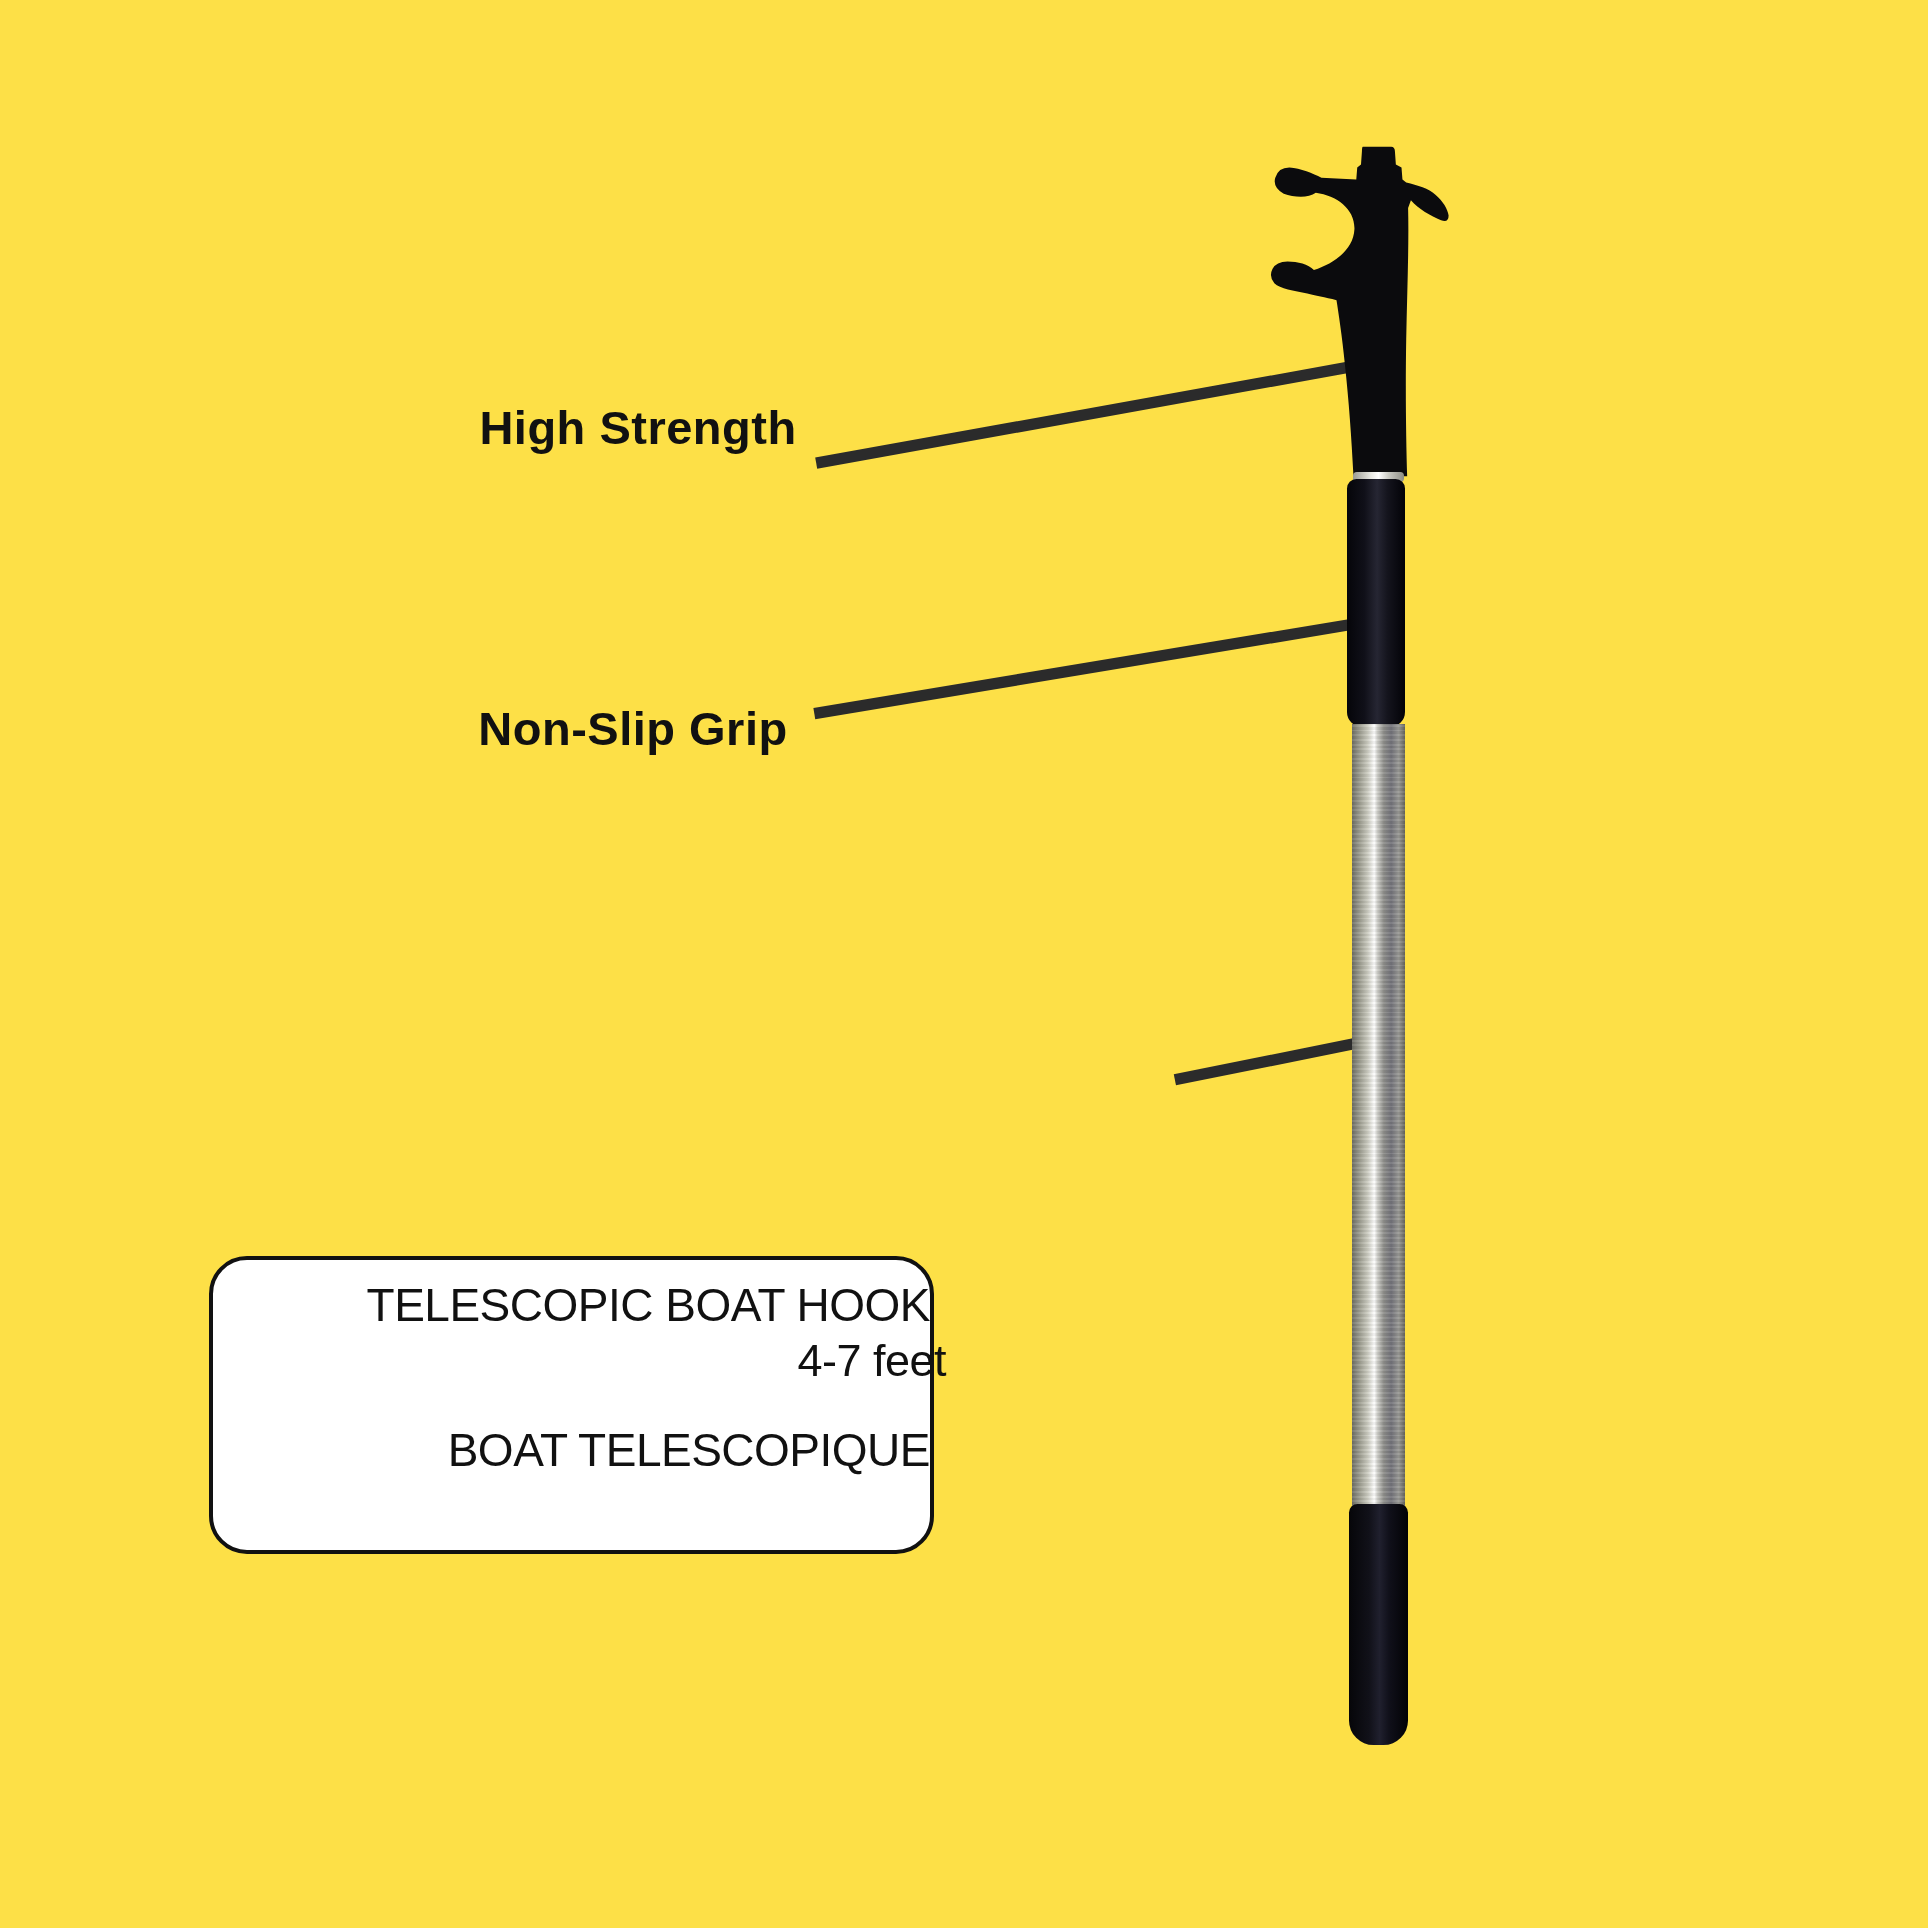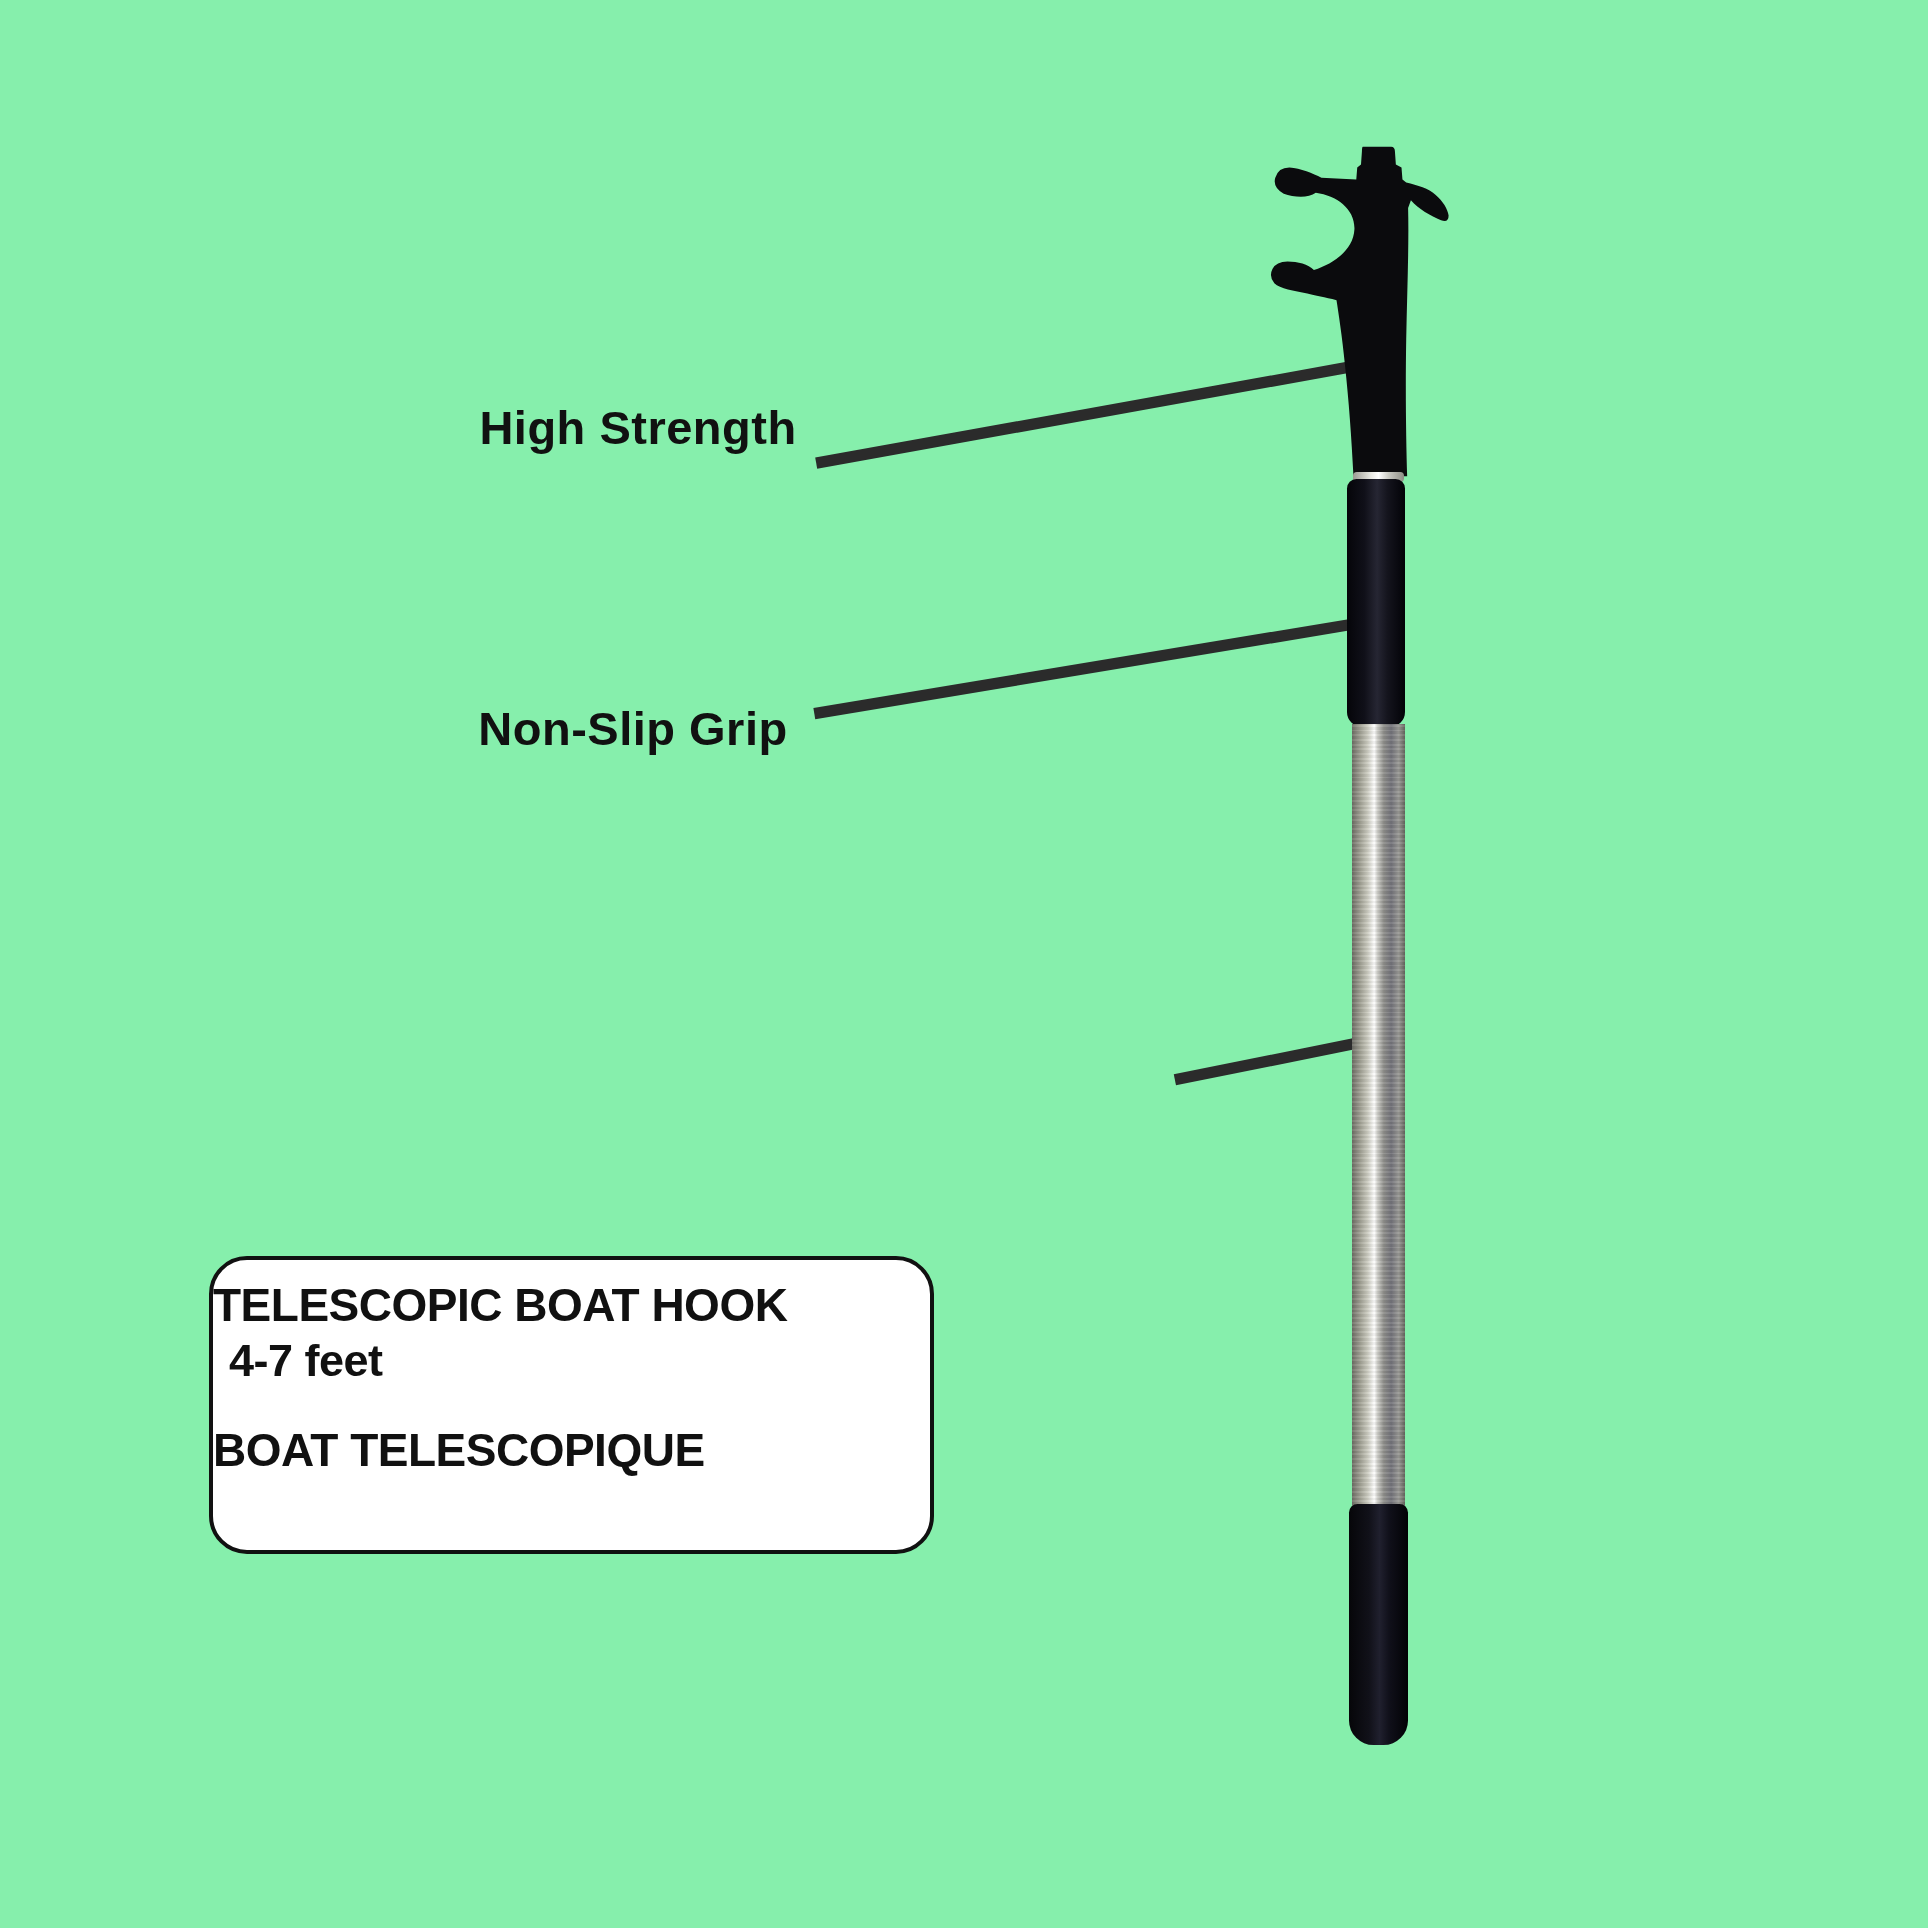--- a/index.html
+++ b/index.html
@@ -1,17 +1,17 @@
 <!DOCTYPE html>
 <html style="font-size:15px"><head>
 <meta charset="utf-8">
 <style>
   html,body{margin:0;padding:0;background:#ffffff;}
   .canvas{
-    position:relative;width:1928px;height:1928px;background:#86efac;
+    position:relative;width:1928px;height:1928px;background:#fde047;
     font-family:"Liberation Sans","DejaVu Sans",sans-serif;overflow:hidden;
   }
   
   .ann-label{
     position:absolute;width:490px;text-align:center;color:#111;
     font-size:47px;line-height:54px;font-weight:600;letter-spacing:0.5px;
   }
   .ann-label span{display:block;}
   #label-polypropylene{left:393px;top:401px;}
   #label-grip{left:388px;top:664px;margin-top:38px;}
@@ -41,22 +41,22 @@
     position:absolute;left:1349px;top:1504px;width:59px;height:241px;
     background:linear-gradient(90deg,#060609 0%,#111119 34%,#20202e 52%,#10101a 68%,#020205 100%);
     border-radius:8.5px 8.5px 24.5px 24.5px;
   }
   
   .info-box{
     position:absolute;left:209px;top:1256px;width:725px;height:298px;z-index:3;
     background:#ffffff;border:4.7px solid #111;border-radius:38px;box-sizing:border-box;
   }
   .info-line{
-    position:absolute;left:0;width:100%;text-align:left;color:#111;
-    font-weight:700;letter-spacing:-0.5px;line-height:53px;white-space:nowrap;
+    position:absolute;left:0;width:100%;text-align:right;color:#111;
+    font-weight:400;letter-spacing:-0.5px;line-height:53px;white-space:nowrap;
   }
   .info-title{font-size:46px;}
   .info-size{font-size:45px;}
   #info-title-en{top:19px;}
   #info-size-en{top:74px;margin-left:16px;}
   #info-title-fr{top:164px;}
   #info-size-fr{top:225px;}
 </style>
 </head>
 <body>

